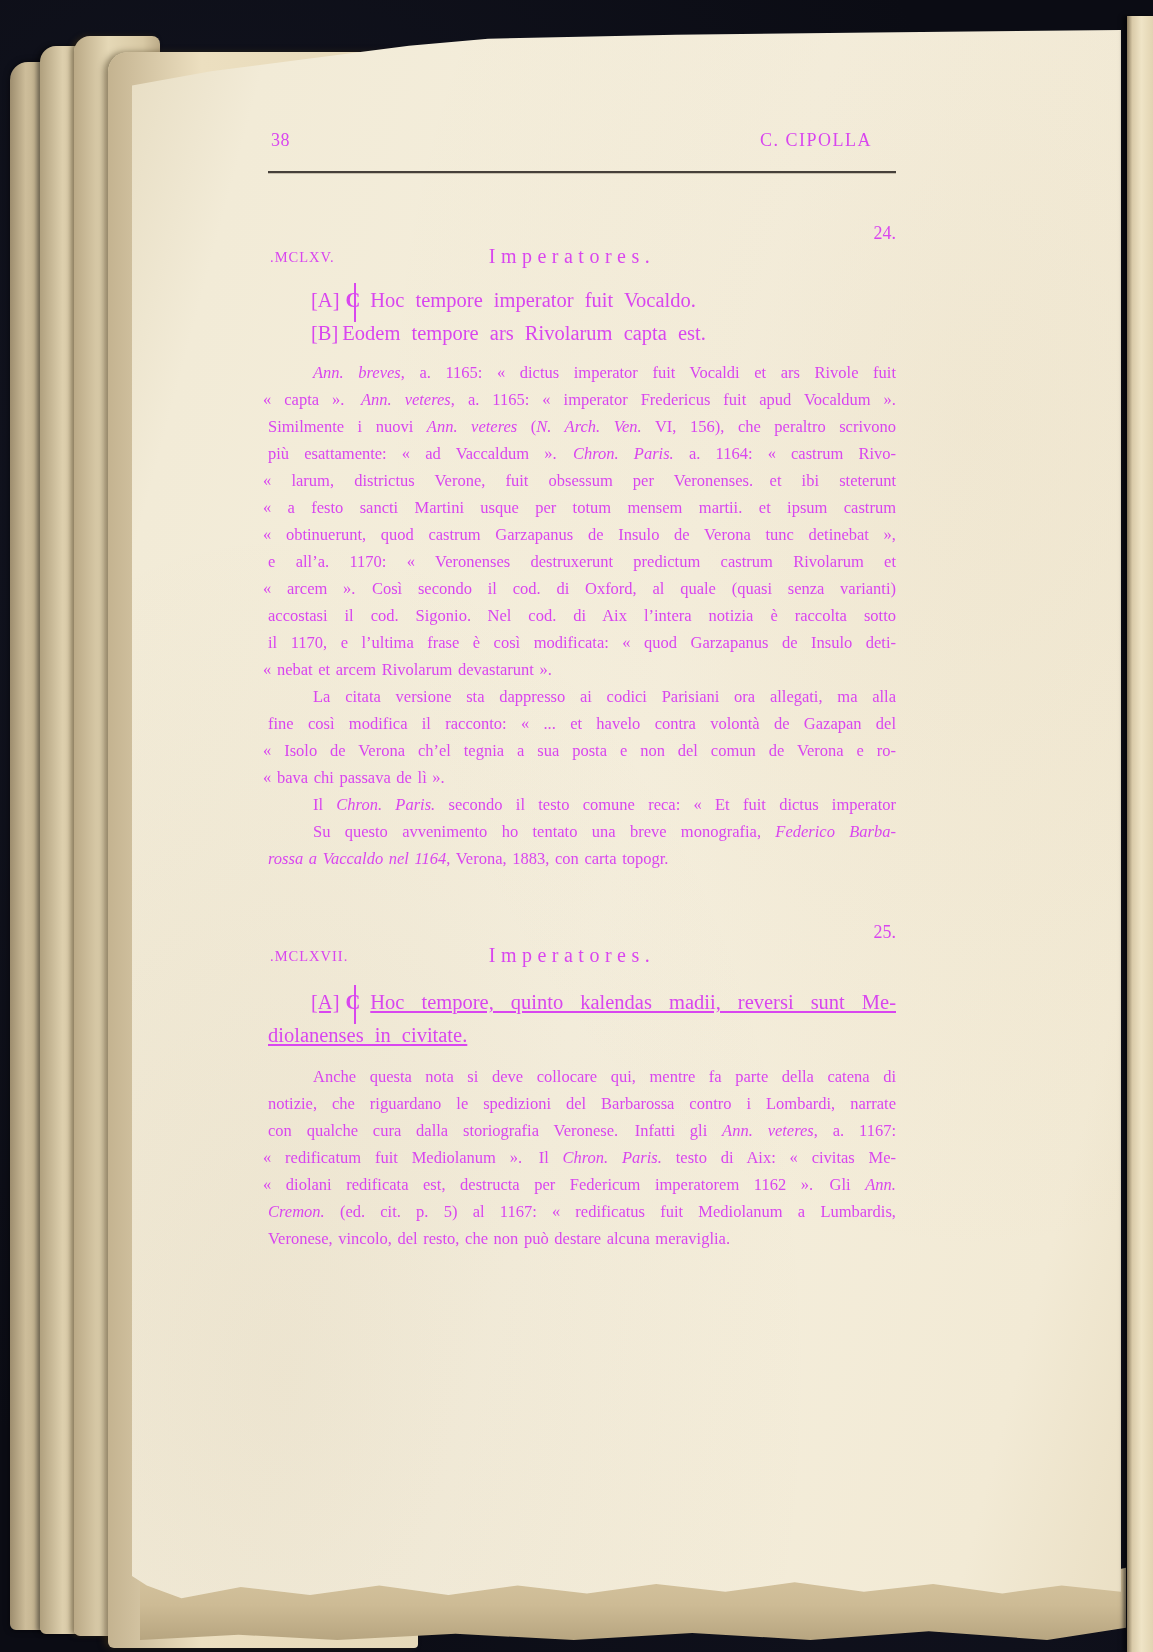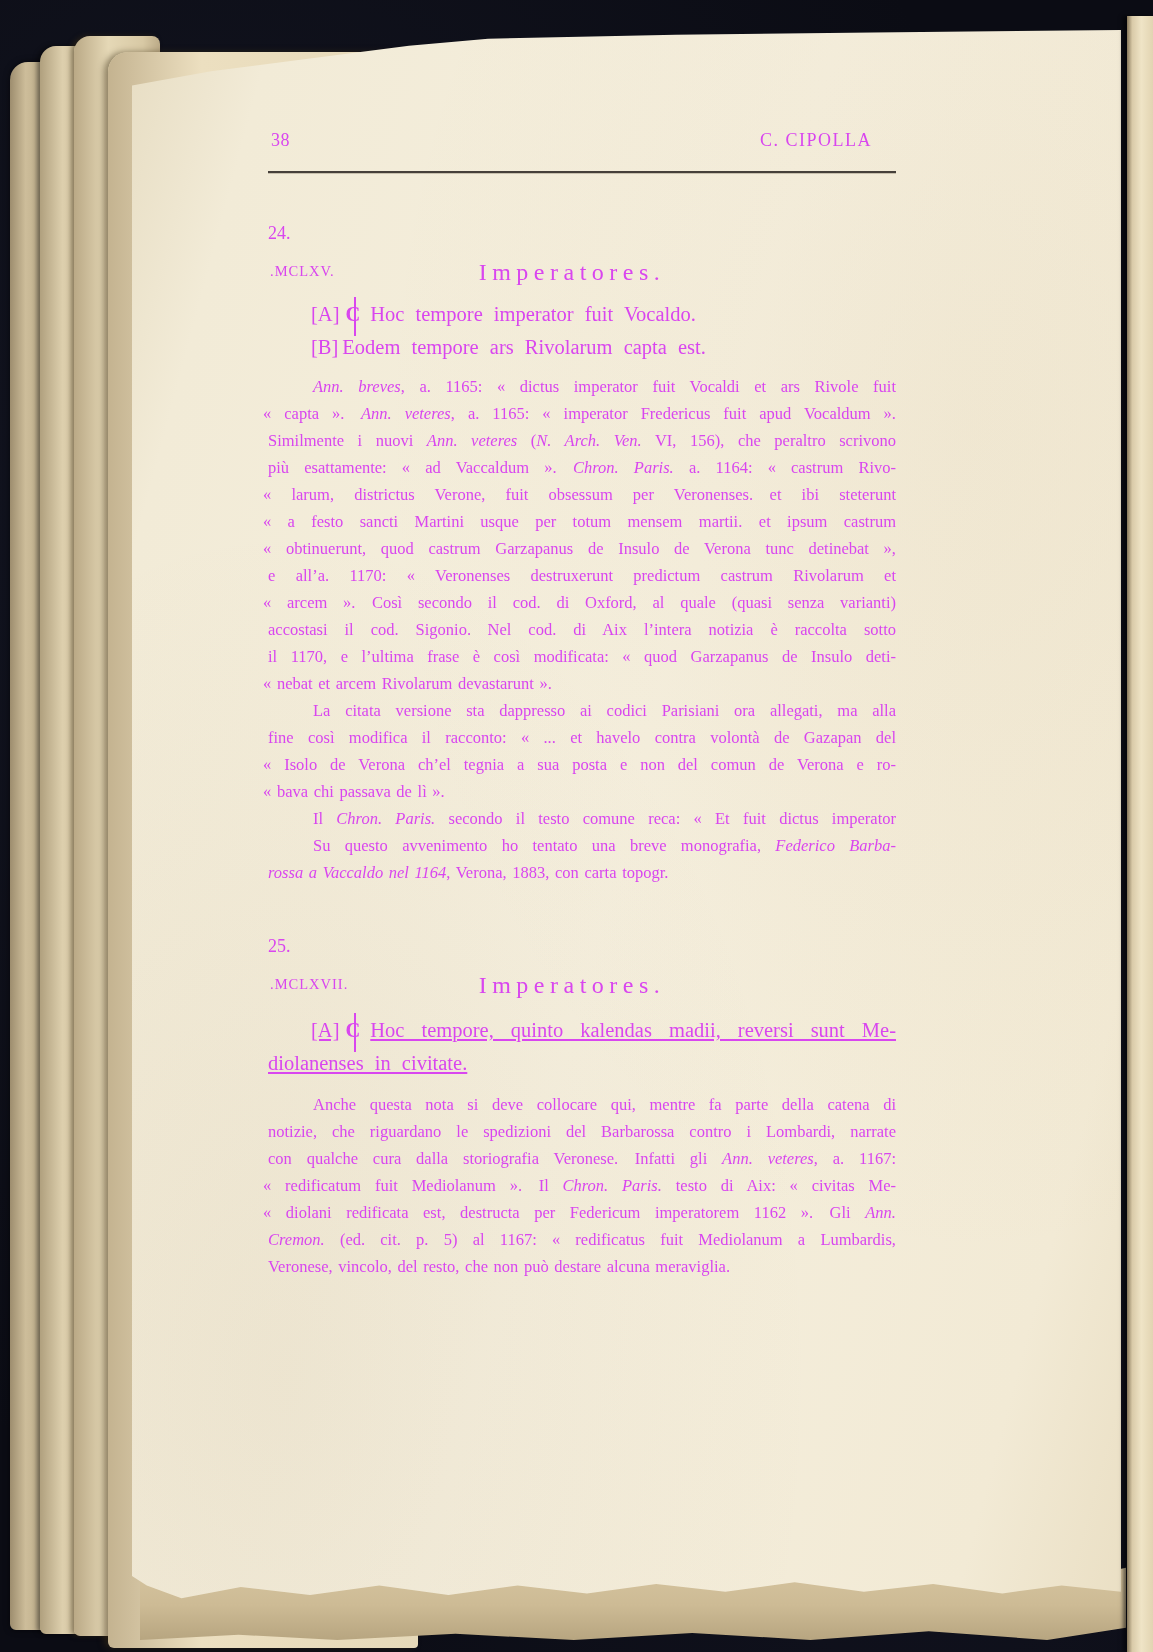--- a/index.html
+++ b/index.html
@@ -46,24 +46,24 @@
   
   .right-edge{position:absolute;left:1127px;top:16px;width:26px;height:1636px;
       background:linear-gradient(90deg,#86775a 0,#d9caa8 20%,#efe4c6 55%,#e2d4b2 100%);
       box-shadow:-4px 0 4px rgba(0,0,0,.55);}
   
   .content{position:absolute;left:268px;top:130px;width:628px;color:#d946ef;}
   .hdr{position:relative;height:28px;font-size:18px;letter-spacing:.5px;}
   .hdr .pgnum{position:absolute;left:3px;top:0;}
   .hdr .rtitle{position:absolute;left:0;right:0;text-align:right;transform:translateX(-24px);letter-spacing:1.5px;}
   .rule{margin-top:13px;height:2px;background:#46403a;box-shadow:0 1px 0 rgba(70,60,45,.25);}
-  .secnum{margin-top:50px;text-align:left;font-size:18px;}
-  .headrow{position:relative;margin-top:15px;height:26px;}
+  .secnum{margin-top:50px;text-align:right;font-size:18px;}
+  .headrow{position:relative;margin-top:1px;height:26px;}
   .headrow .mnote{position:absolute;left:2px;top:4px;font-size:14.5px;letter-spacing:1px;}
-  .headrow .shead{position:absolute;left:0;right:0;text-align:center;font-size:24px;letter-spacing:5.5px;transform:translateX(-10px);}
+  .headrow .shead{position:absolute;left:0;right:0;text-align:center;font-size:20px;letter-spacing:5.5px;transform:translateX(-10px);}
   .entries{margin-top:13px;}
   .eline{font-size:20.5px;line-height:33px;word-spacing:6px;}
   .eline.indent{padding-left:43px;}
   .eline.justify{text-align:justify;text-align-last:justify;}
   .bracket{margin-right:4px;}
   .cap{position:relative;font-weight:700;display:inline-block;margin:0 10px 0 2px;}
   .cap::after{content:"";position:absolute;left:56%;top:-1px;bottom:-5px;width:2px;background:currentColor;}
   .paras{margin-top:9px;}
   .para{margin:0;}
   .tline{font-size:16.5px;line-height:27px;word-spacing:1.5px;

